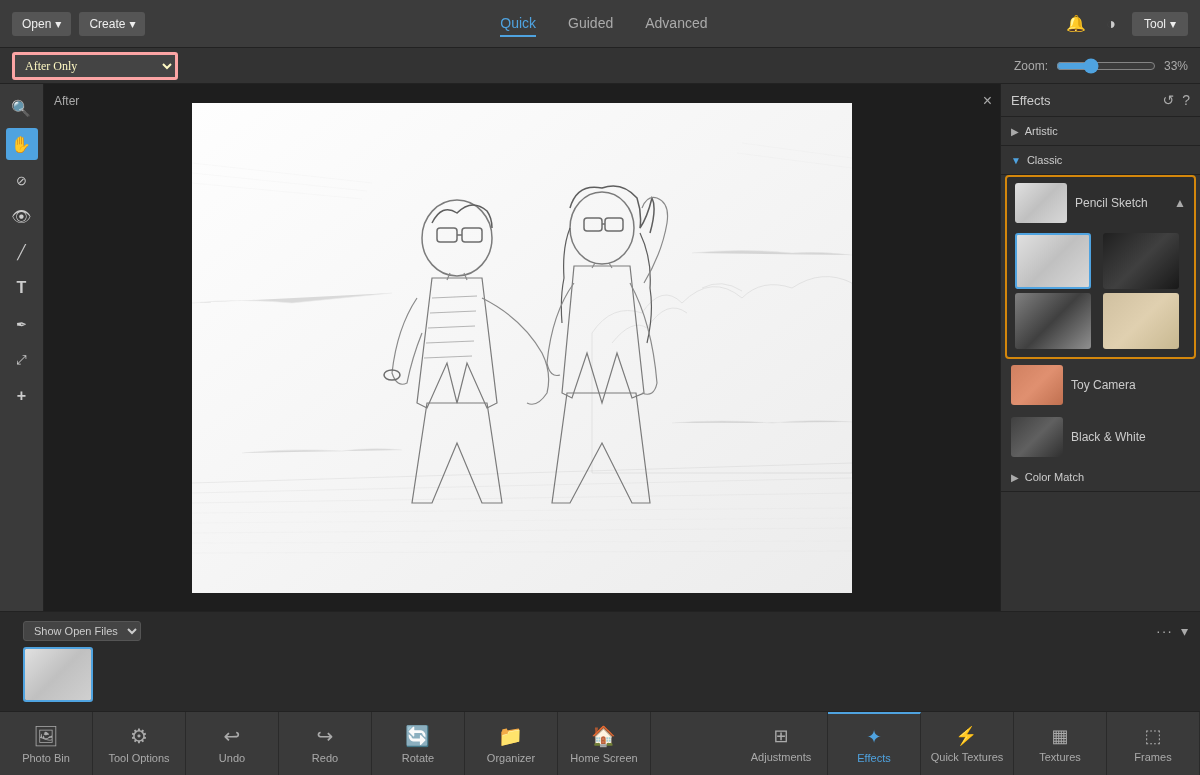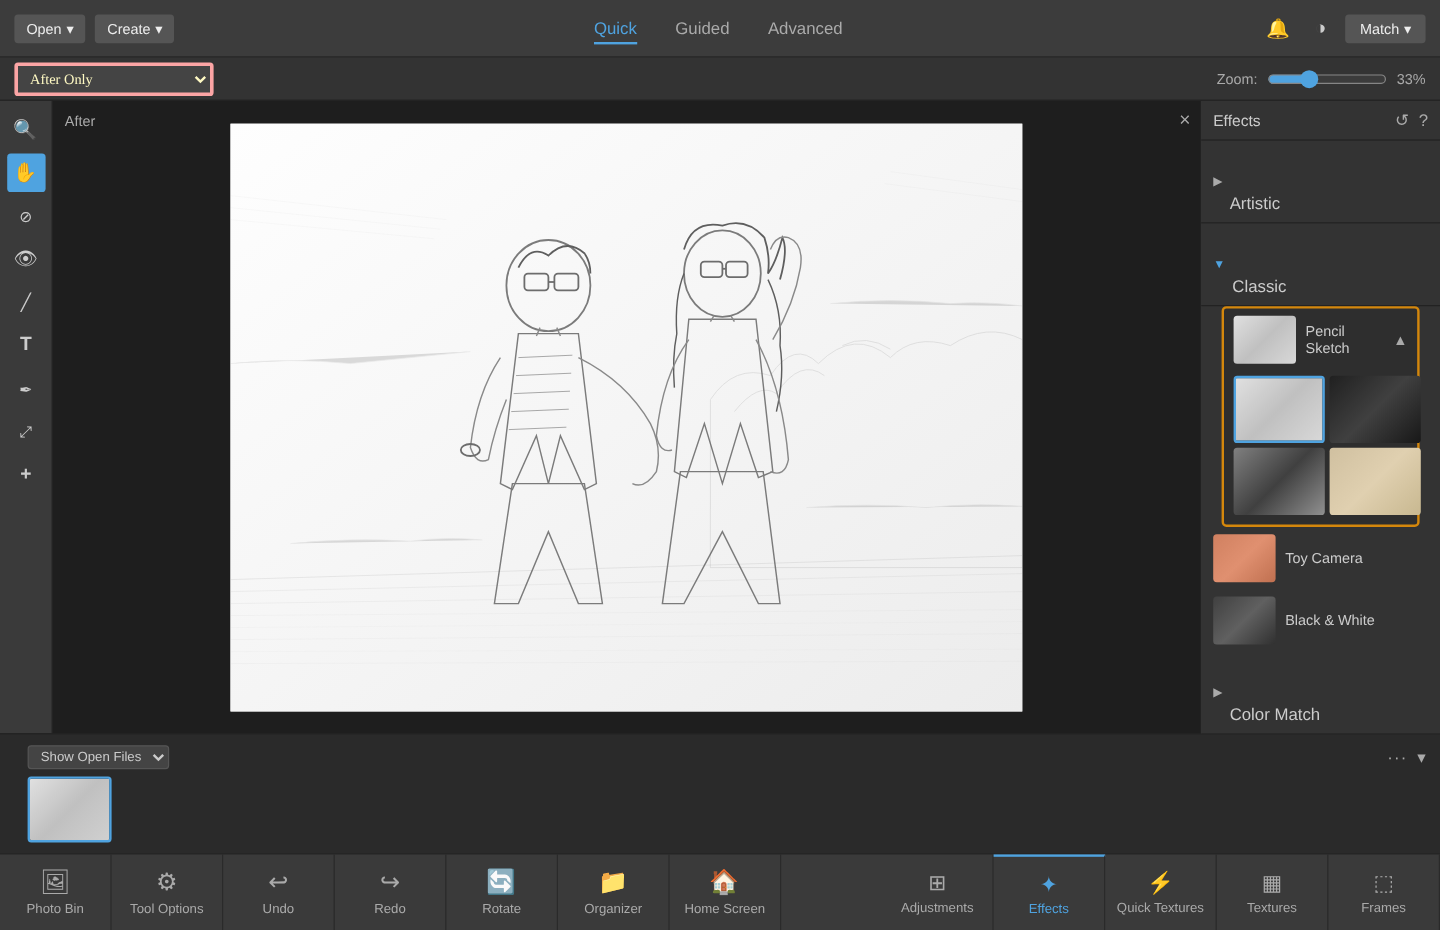--- a/index.html
+++ b/index.html
@@ -110,21 +110,21 @@
     .panel-header-title { font-size: 13px; color: #ccc; }
     .panel-header-icons { display: flex; gap: 8px; }
     .panel-icon-btn { background: none; border: none; color: #aaa; cursor: pointer; font-size: 14px; }
 
     
     .effect-section { border-bottom: 1px solid #222; }
     .effect-section-header {
       display: flex; align-items: center; padding: 8px 10px; cursor: pointer; gap: 6px;
     }
     .chevron { font-size: 10px; color: #aaa; }
-    .section-title { font-size: 14px; color: #ccc; margin-top: 36px; }
+    .section-title { font-size: 11px; color: #ccc; }
 
     
     .classic-section { }
     .classic-header {
       display: flex; align-items: center; padding: 8px 10px; gap: 6px; border-bottom: 1px solid #222;
     }
     .chevron-down { color: #4fa3e0; font-size: 10px; }
 
     
     .effect-item {
@@ -132,21 +132,21 @@
     }
     .effect-thumbnail {
       width: 52px; height: 40px; border-radius: 3px; overflow: hidden; flex-shrink: 0; background: #555;
     }
     .effect-label { font-size: 12px; color: #ccc; }
 
     
     .pencil-sketch-selected {
       border: 2px solid #d4870c;
       border-radius: 4px;
-      margin: 0 17px;
+      margin: 0 4px;
       background: #2e2e2e;
     }
     .pencil-sketch-header {
       display: flex; align-items: center; padding: 6px 8px; gap: 8px;
     }
     .pencil-sketch-variants {
       display: grid; grid-template-columns: 1fr 1fr; gap: 4px; padding: 4px 8px 8px;
     }
     .variant-thumb {
       width: 76px; height: 56px; border-radius: 3px; overflow: hidden; background: #555; cursor: pointer;
@@ -230,21 +230,21 @@
   </div>
   <div class="top-bar-center">
     <span class="nav-tab active">Quick</span>
     <span class="nav-tab">Guided</span>
     <span class="nav-tab">Advanced</span>
   </div>
   <div class="top-bar-right">
     <button class="icon-btn">🔔</button>
     <button class="icon-btn">◑</button>
     <button class="share-btn">
-      <span>Match</span>
+      <span>Tool</span>
       <span>▾</span>
     </button>
   </div>
 </div>
 
 <div class="second-bar">
   <select class="view-select">
     <option>After Only</option>
     <option>Before Only</option>
     <option>Before &amp; After Horizontal</option>

